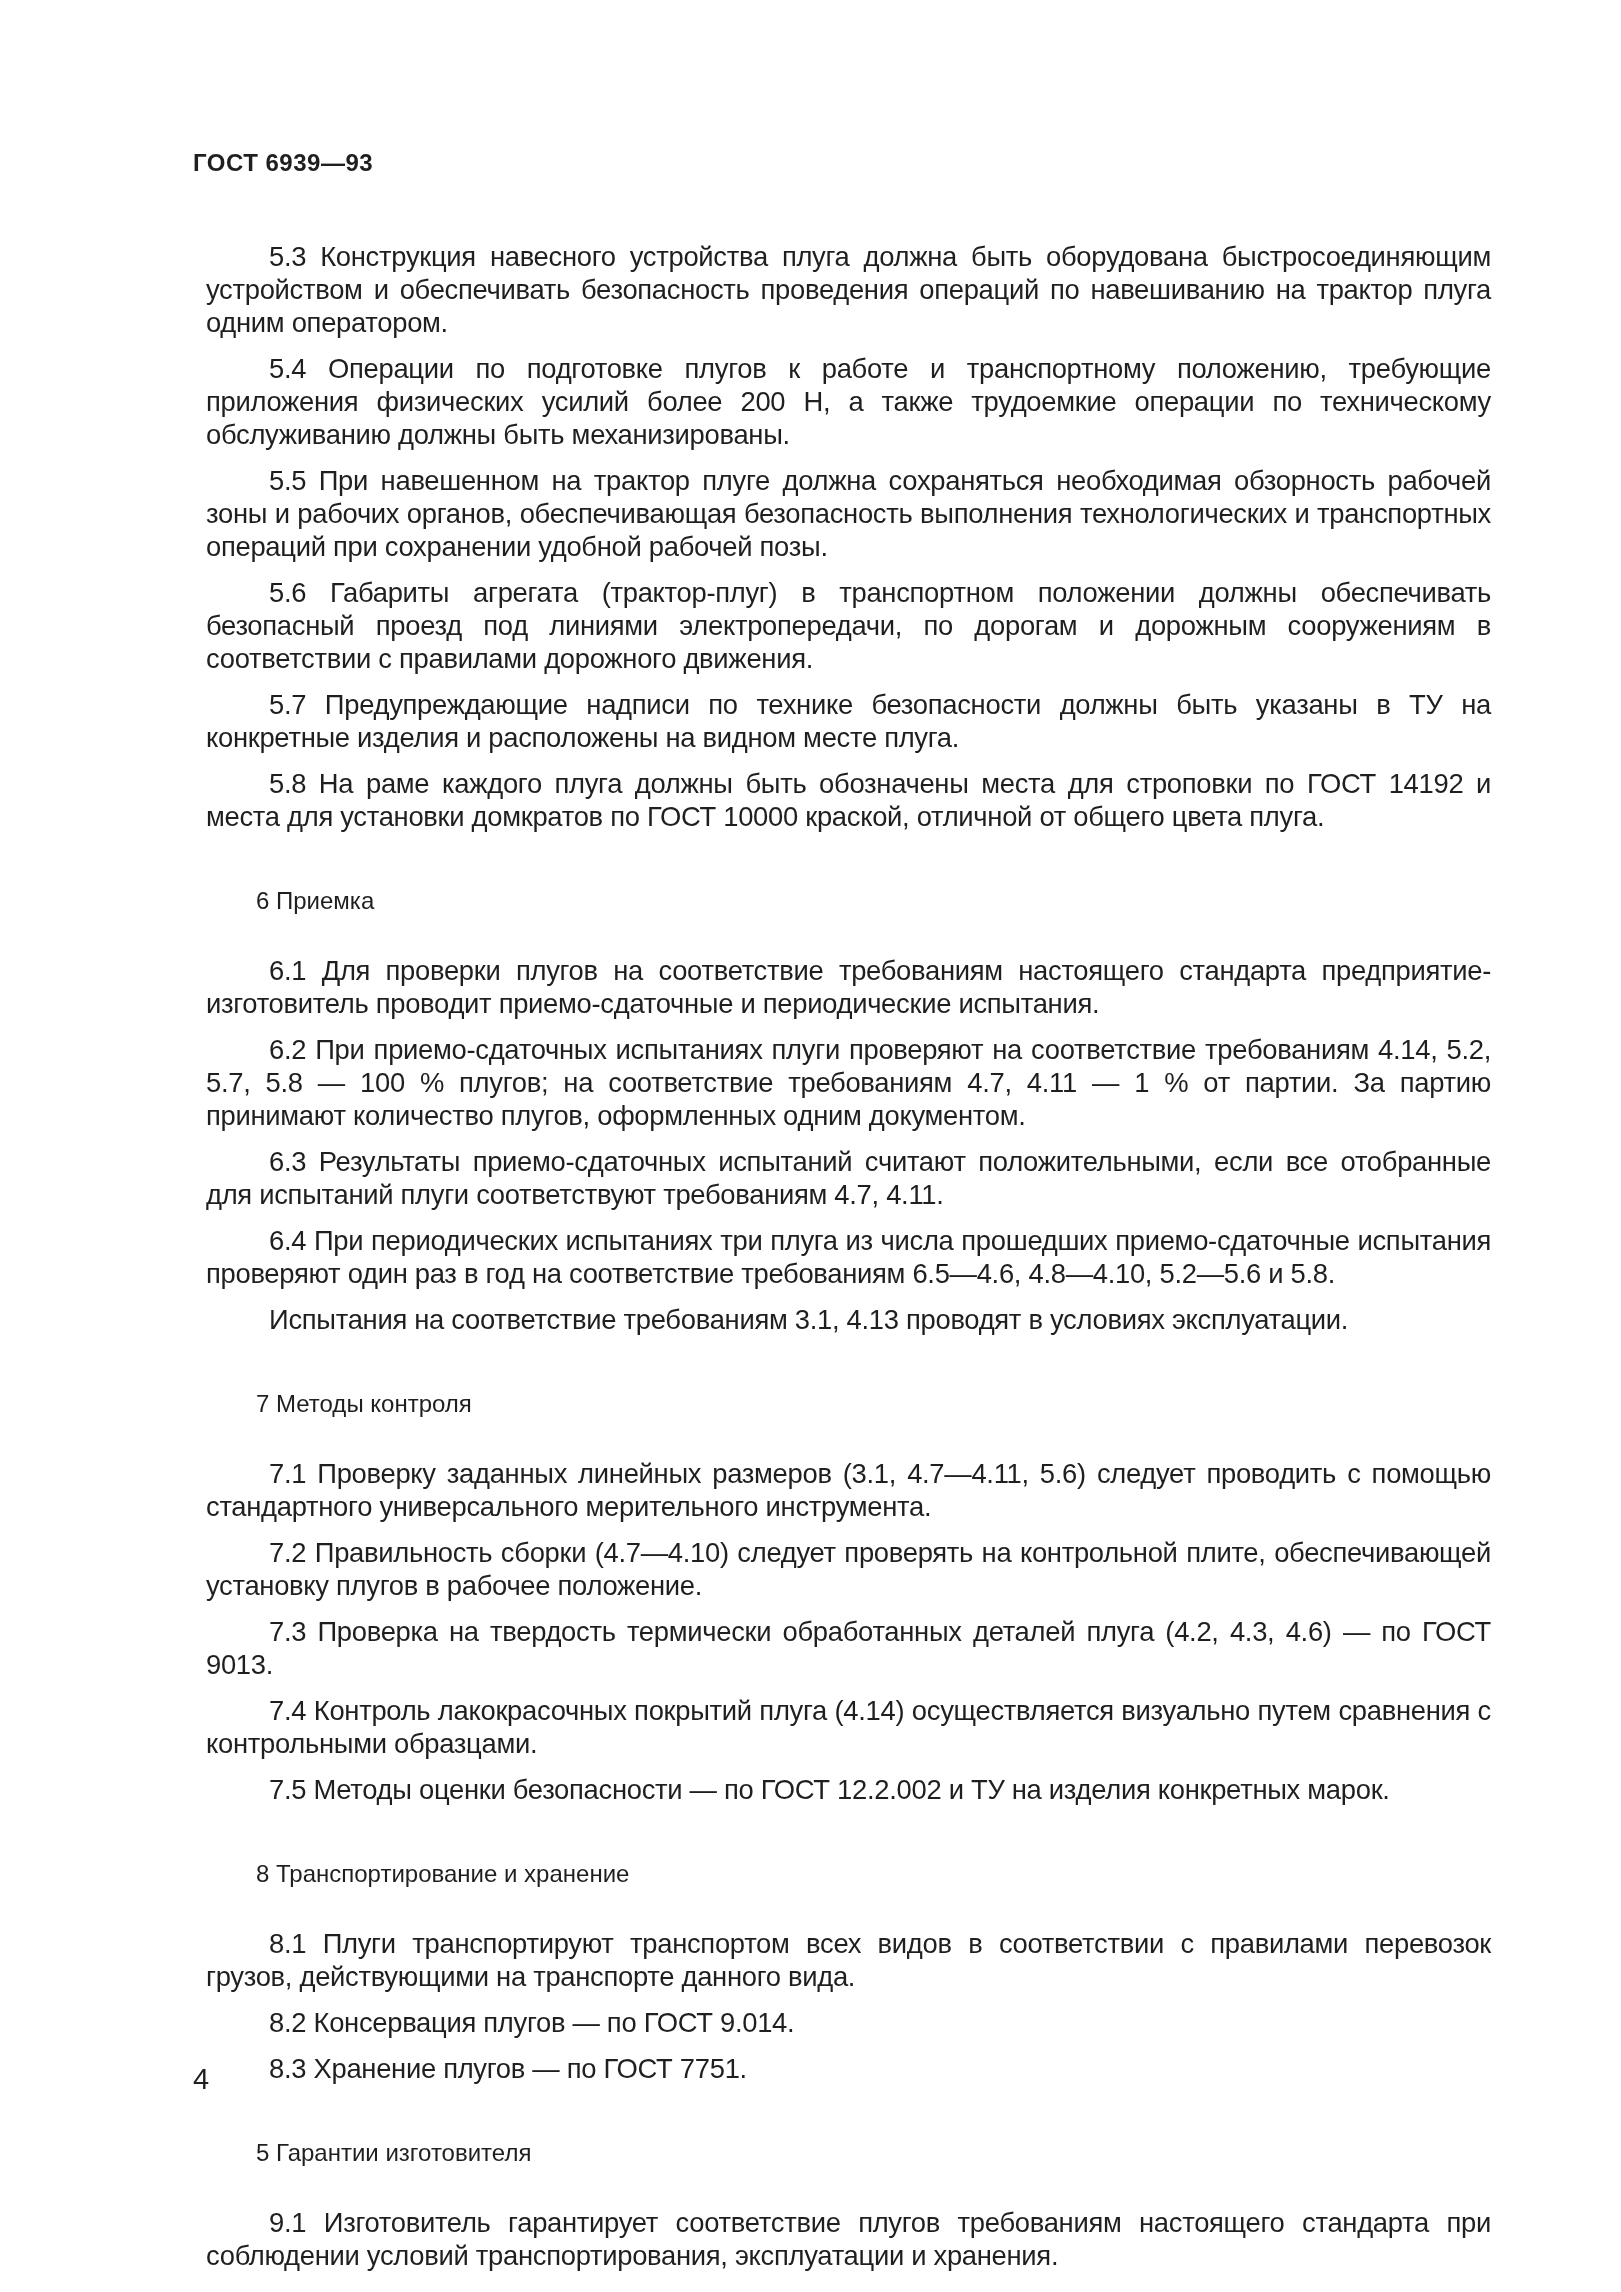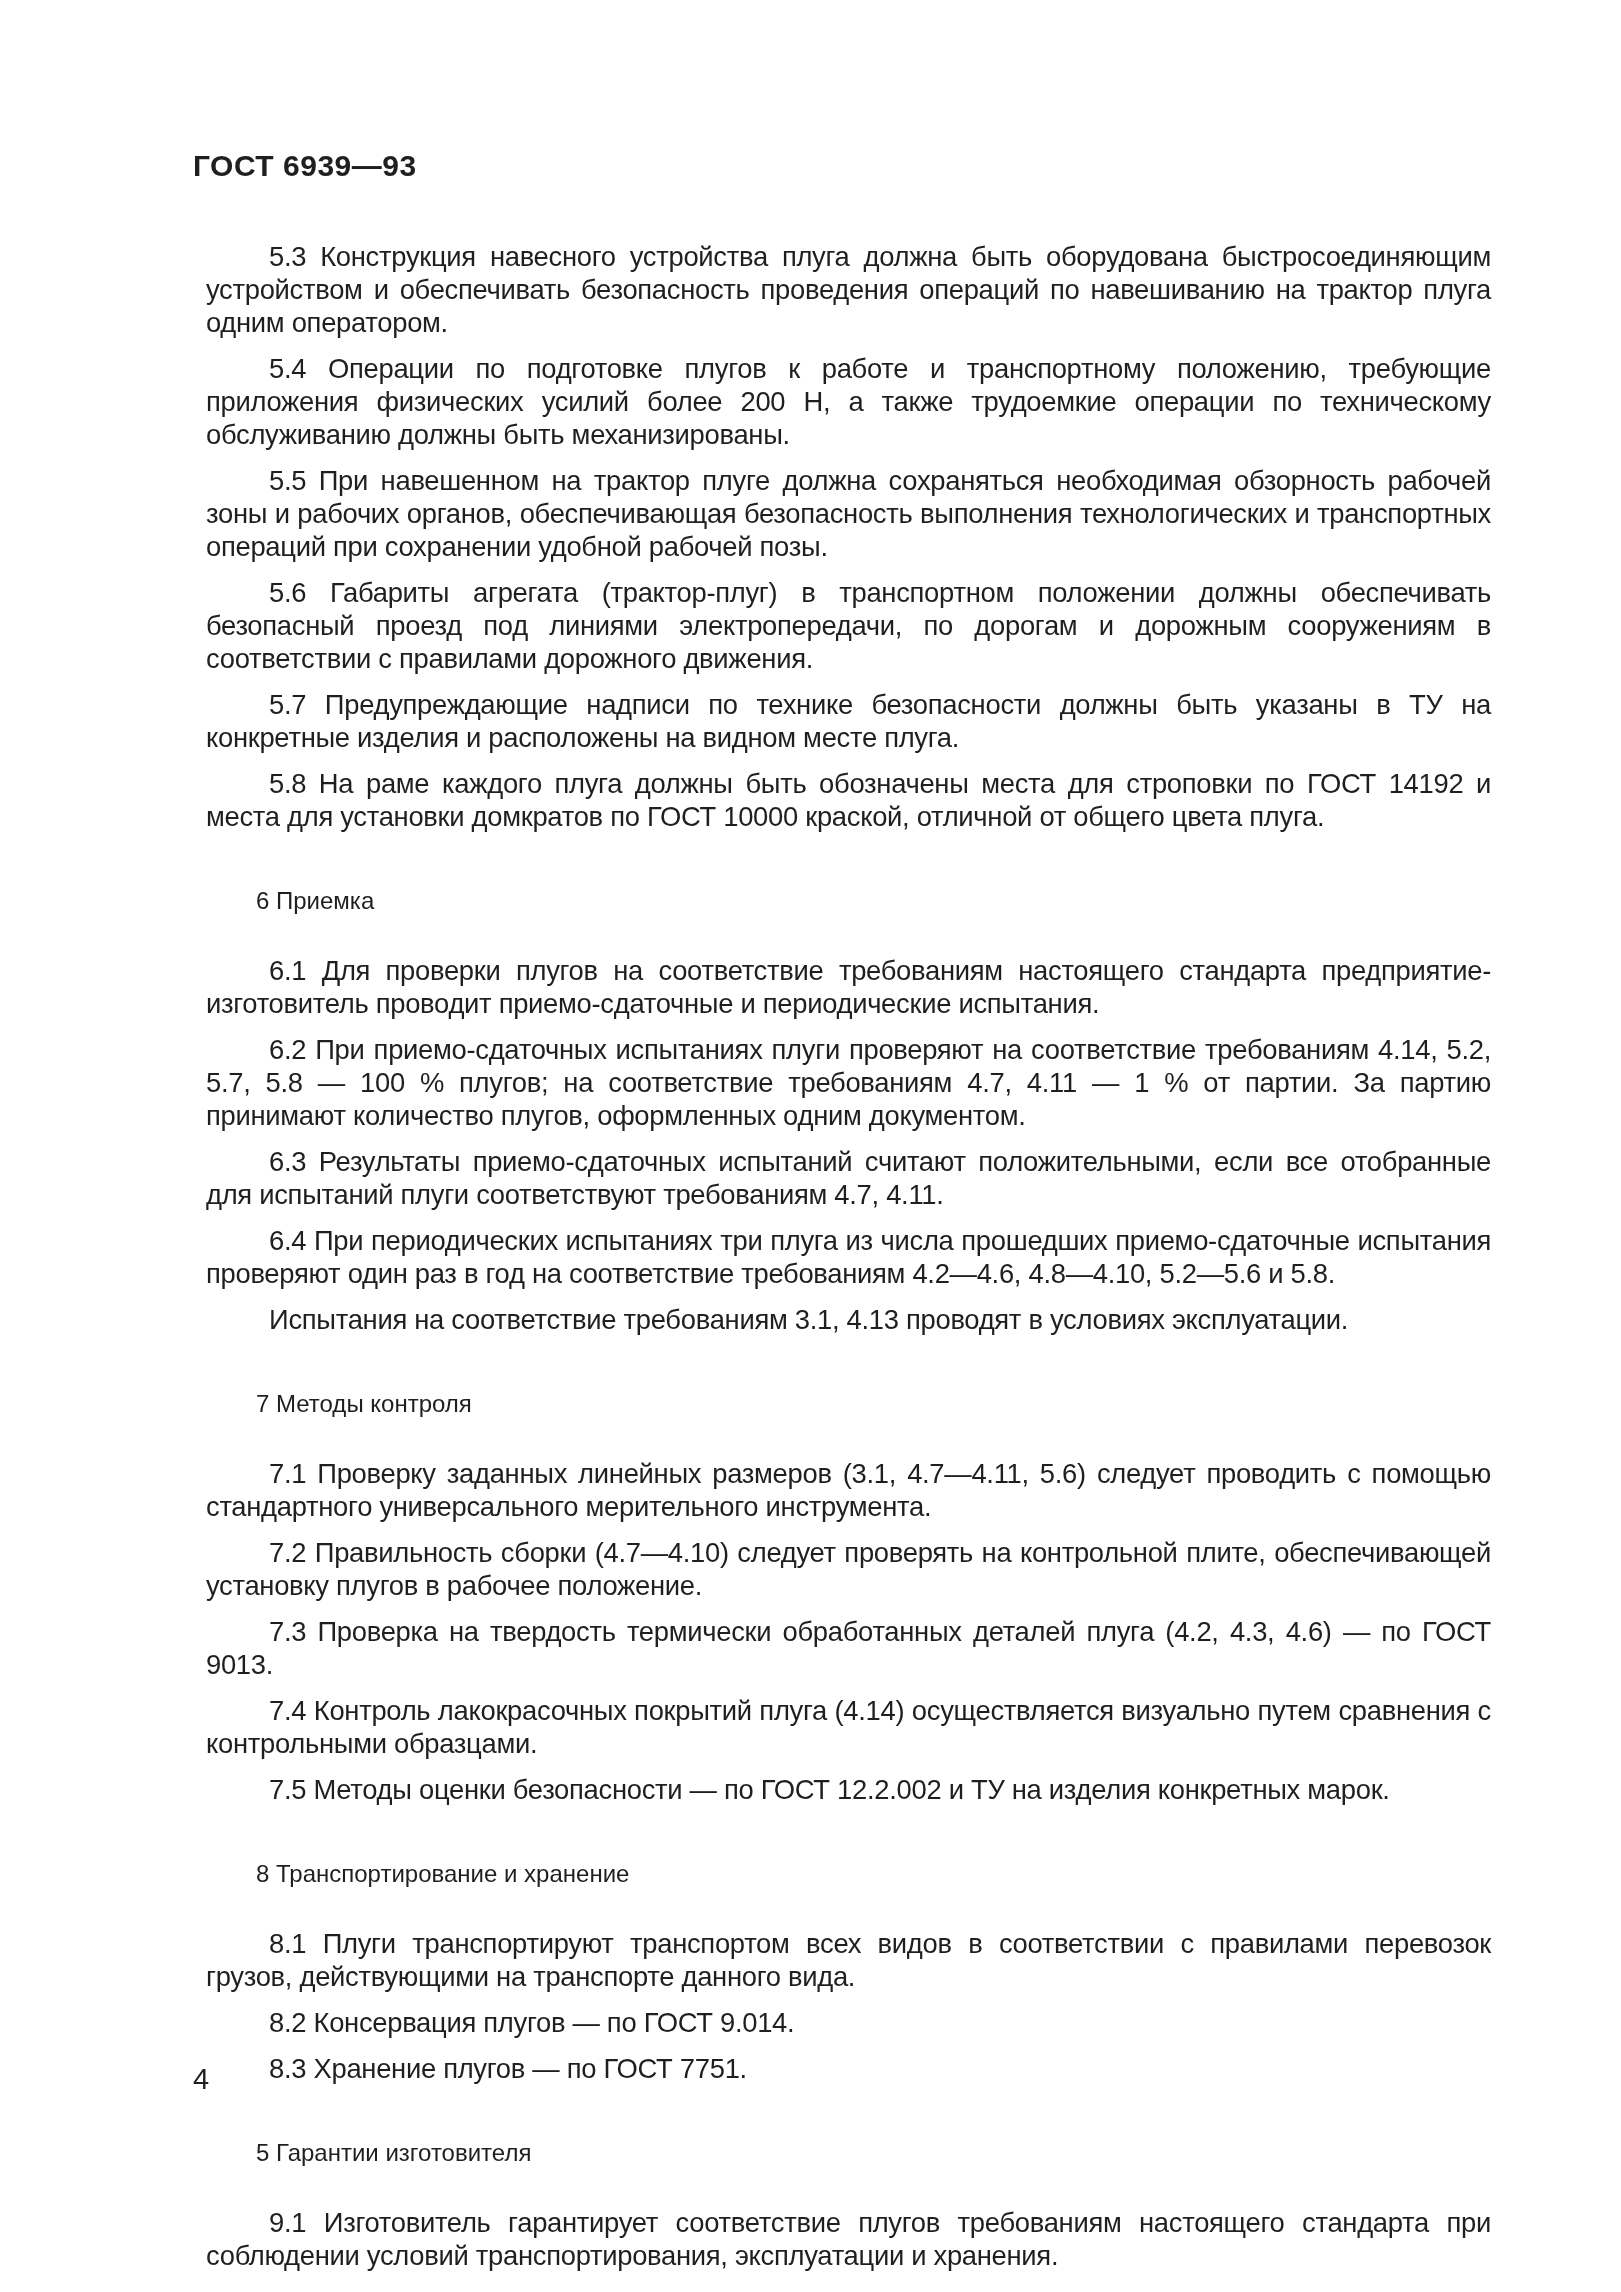--- a/index.html
+++ b/index.html
@@ -14,21 +14,21 @@
     margin: 0 auto;
     background: #ffffff;
     color: #1f1f1f;
     font-family: "Liberation Sans", "DejaVu Sans", sans-serif;
     overflow: hidden;
   }
   .doc-code {
     position: absolute;
     top: 149px;
     left: 193px;
-    font-size: 30px;
+    font-size: 24px;
     font-weight: bold;
     letter-spacing: 0.5px;
     white-space: nowrap;
   }
   .doc-body {
     position: absolute;
     top: 227px;
     left: 193px;
     width: 1311px;
   }
@@ -64,21 +64,21 @@
       <p class="para">5.3 Конструкция навесного устройства плуга должна быть оборудована быстросоединяющим устройством и обеспечивать безопасность проведения операций по навешиванию на трактор плуга одним оператором.</p>
       <p class="para">5.4 Операции по подготовке плугов к работе и транспортному положению, требующие приложения физических усилий более 200 Н, а также трудоемкие операции по техническому обслуживанию должны быть механизированы.</p>
       <p class="para">5.5 При навешенном на трактор плуге должна сохраняться необходимая обзорность рабочей зоны и рабочих органов, обеспечивающая безопасность выполнения технологических и транспортных операций при сохранении удобной рабочей позы.</p>
       <p class="para">5.6 Габариты агрегата (трактор-плуг) в транспортном положении должны обеспечивать безопасный проезд под линиями электропередачи, по дорогам и дорожным сооружениям в соответствии с правилами дорожного движения.</p>
       <p class="para">5.7 Предупреждающие надписи по технике безопасности должны быть указаны в ТУ на конкретные изделия и расположены на видном месте плуга.</p>
       <p class="para">5.8 На раме каждого плуга должны быть обозначены места для строповки по ГОСТ 14192 и места для установки домкратов по ГОСТ 10000 краской, отличной от общего цвета плуга.</p>
       <h2 class="sec-heading">6 Приемка</h2>
       <p class="para">6.1 Для проверки плугов на соответствие требованиям настоящего стандарта предприятие-изготовитель проводит приемо-сдаточные и периодические испытания.</p>
       <p class="para">6.2 При приемо-сдаточных испытаниях плуги проверяют на соответствие требованиям 4.14, 5.2, 5.7, 5.8 — 100 % плугов; на соответствие требованиям 4.7, 4.11 — 1 % от партии. За партию принимают количество плугов, оформленных одним документом.</p>
       <p class="para">6.3 Результаты приемо-сдаточных испытаний считают положительными, если все отобранные для испытаний плуги соответствуют требованиям 4.7, 4.11.</p>
-      <p class="para">6.4 При периодических испытаниях три плуга из числа прошедших приемо-сдаточные испытания проверяют один раз в год на соответствие требованиям 4.2—4.6, 4.8—4.10, 5.2—5.6 и 5.8.</p>
+      <p class="para">6.4 При периодических испытаниях три плуга из числа прошедших приемо-сдаточные испытания проверяют один раз в год на соответствие требованиям 6.5—4.6, 4.8—4.10, 5.2—5.6 и 5.8.</p>
       <p class="para">Испытания на соответствие требованиям 3.1, 4.13 проводят в условиях эксплуатации.</p>
       <h2 class="sec-heading">7 Методы контроля</h2>
       <p class="para">7.1 Проверку заданных линейных размеров (3.1, 4.7—4.11, 5.6) следует проводить с помощью стандартного универсального мерительного инструмента.</p>
       <p class="para">7.2 Правильность сборки (4.7—4.10) следует проверять на контрольной плите, обеспечивающей установку плугов в рабочее положение.</p>
       <p class="para">7.3 Проверка на твердость термически обработанных деталей плуга (4.2, 4.3, 4.6) — по ГОСТ 9013.</p>
       <p class="para">7.4 Контроль лакокрасочных покрытий плуга (4.14) осуществляется визуально путем сравнения с контрольными образцами.</p>
       <p class="para">7.5 Методы оценки безопасности — по ГОСТ 12.2.002 и ТУ на изделия конкретных марок.</p>
       <h2 class="sec-heading">8 Транспортирование и хранение</h2>
       <p class="para">8.1 Плуги транспортируют транспортом всех видов в соответствии с правилами перевозок грузов, действующими на транспорте данного вида.</p>
       <p class="para">8.2 Консервация плугов — по ГОСТ 9.014.</p>

